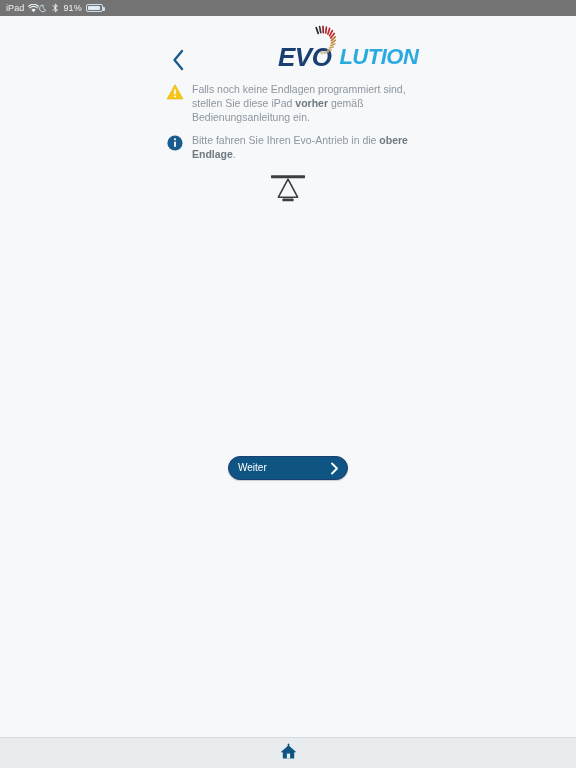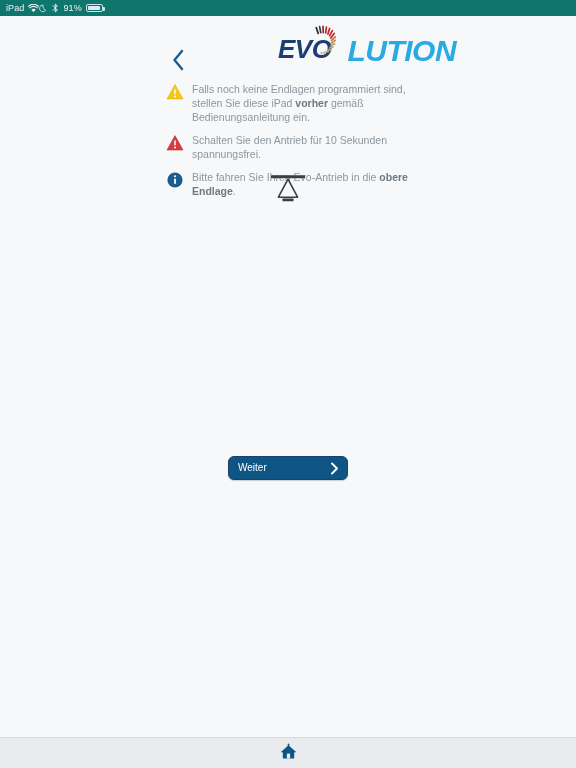--- a/index.html
+++ b/index.html
@@ -12,21 +12,21 @@
   #screen {
     position:relative;
     width:576px; height:768px;
     background:#f6f8fa;
   }
 
   
   .statusbar {
     position:absolute; top:0; left:0;
     width:576px; height:16px;
-    background:#0f766e;
+    background:#737373;
     display:flex; align-items:center;
     color:#eef4f8;
     font-size:9px;
     letter-spacing:.1px;
     padding:0 6px;
   }
   .sb-left  { display:flex; align-items:center; gap:4px; flex:0 0 auto; }
   .sb-mid   { flex:1 1 auto; text-align:center; font-size:9px; font-weight:bold; }
   .sb-right { display:flex; align-items:center; gap:4px; flex:0 0 auto; }
   .sb-device { font-size:9px; }
@@ -58,30 +58,30 @@
   }
   .back-btn {
     position:absolute; left:162px; top:30px;
     width:32px; height:32px;
     display:flex; align-items:center; justify-content:center;
     cursor:pointer;
   }
   .logo {
     position:absolute; left:278px; top:20px;
     height:42px;
-    display:flex; align-items:flex-start;
+    display:flex; align-items:center;
   }
   .logo-evo {
     font-size:26px; font-weight:bold; font-style:italic;
     color:#1b3f73; letter-spacing:-0.5px; line-height:1;
   }
   .logo-lution {
-    font-size:30px; font-weight:bold; font-style:italic;
+    font-size:22px; font-weight:bold; font-style:italic;
     color:#29abe2; letter-spacing:-0.5px; line-height:1;
-    margin-left:16px;
+    margin-left:8px;
   }
   .logo-arc {
     position:absolute; left:27px; top:-11px;
     width:34px; height:40px;
   }
 
   
   .notices {
     position:absolute; top:82px; left:0;
     width:576px;
@@ -109,21 +109,21 @@
     width:576px;
     display:flex; justify-content:center;
   }
 
   
   .next-btn {
     position:absolute; left:228px; top:456px;
     width:120px; height:24px;
     background:#0f5584;
     border:1px solid #1b3f73;
-    border-radius:6px;
+    border-radius:12px;
     display:flex; align-items:center; justify-content:space-between;
     padding:0 8px 0 9px;
     cursor:pointer;
     box-shadow:0 1px 1px rgba(0,0,0,.18);
   }
   .next-label { color:#ffffff; font-size:10px; line-height:1; }
   .next-chev { display:flex; align-items:center; }
 
   
   .toolbar {
@@ -212,30 +212,20 @@
       <span class="notice-ico">
         <svg width="18" height="18" viewBox="0 0 18 18">
           <path d="M9 1.6 L17 16 L1 16 Z" fill="#f5c518" stroke="#e0b314" stroke-width="0.6" stroke-linejoin="round"></path>
           <rect x="8.2" y="6.2" width="1.6" height="5.2" rx="0.7" fill="#ffffff"></rect>
           <circle cx="9" cy="13.5" r="0.95" fill="#ffffff"></circle>
         </svg>
       </span>
       <div class="notice-text"><span>Falls noch keine Endlagen programmiert sind, stellen Sie diese iPad </span><b>vorher</b><span> gemäß Bedienungsanleitung ein.</span></div>
     </div>
 
-    <div class="notice">
-      <span class="notice-ico">
-        <svg width="18" height="18" viewBox="0 0 18 18">
-          <path d="M9 1.6 L17 16 L1 16 Z" fill="#d93a3a" stroke="#b93030" stroke-width="0.6" stroke-linejoin="round"></path>
-          <rect x="8.2" y="6.2" width="1.6" height="5.2" rx="0.7" fill="#ffffff"></rect>
-          <circle cx="9" cy="13.5" r="0.95" fill="#ffffff"></circle>
-        </svg>
-      </span>
-      <div class="notice-text"><span>Schalten Sie den Antrieb für 10 Sekunden spannungsfrei.</span><b></b><span></span></div>
-    </div>
 
     <div class="notice">
       <span class="notice-ico">
         <svg width="18" height="18" viewBox="0 0 18 18">
           <circle cx="9" cy="9" r="7.6" fill="#1b5c8f"></circle>
           <circle cx="9" cy="5.3" r="1.05" fill="#ffffff"></circle>
           <rect x="8.1" y="7.4" width="1.8" height="5.6" rx="0.8" fill="#ffffff"></rect>
         </svg>
       </span>
       <div class="notice-text"><span>Bitte fahren Sie Ihren Evo-Antrieb in die </span><b>obere Endlage</b><span>.</span></div>

